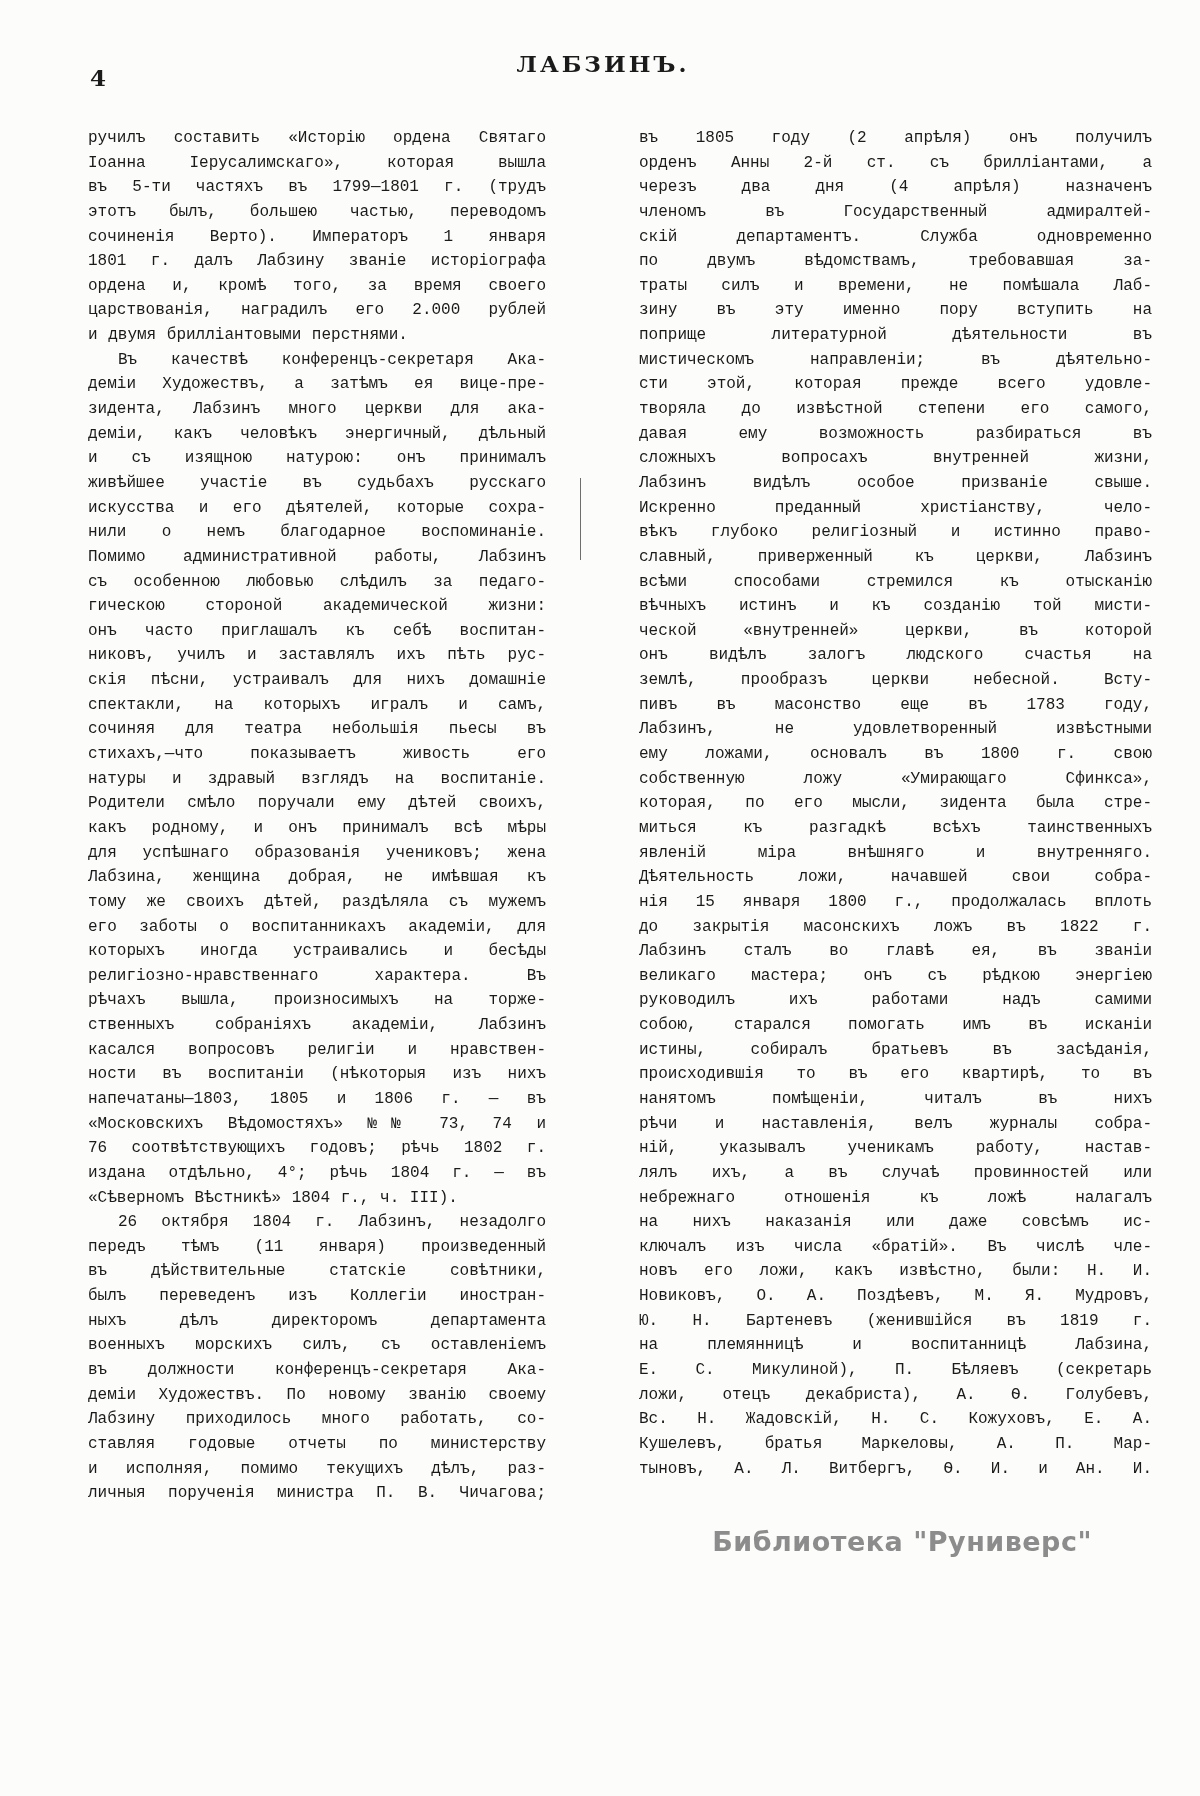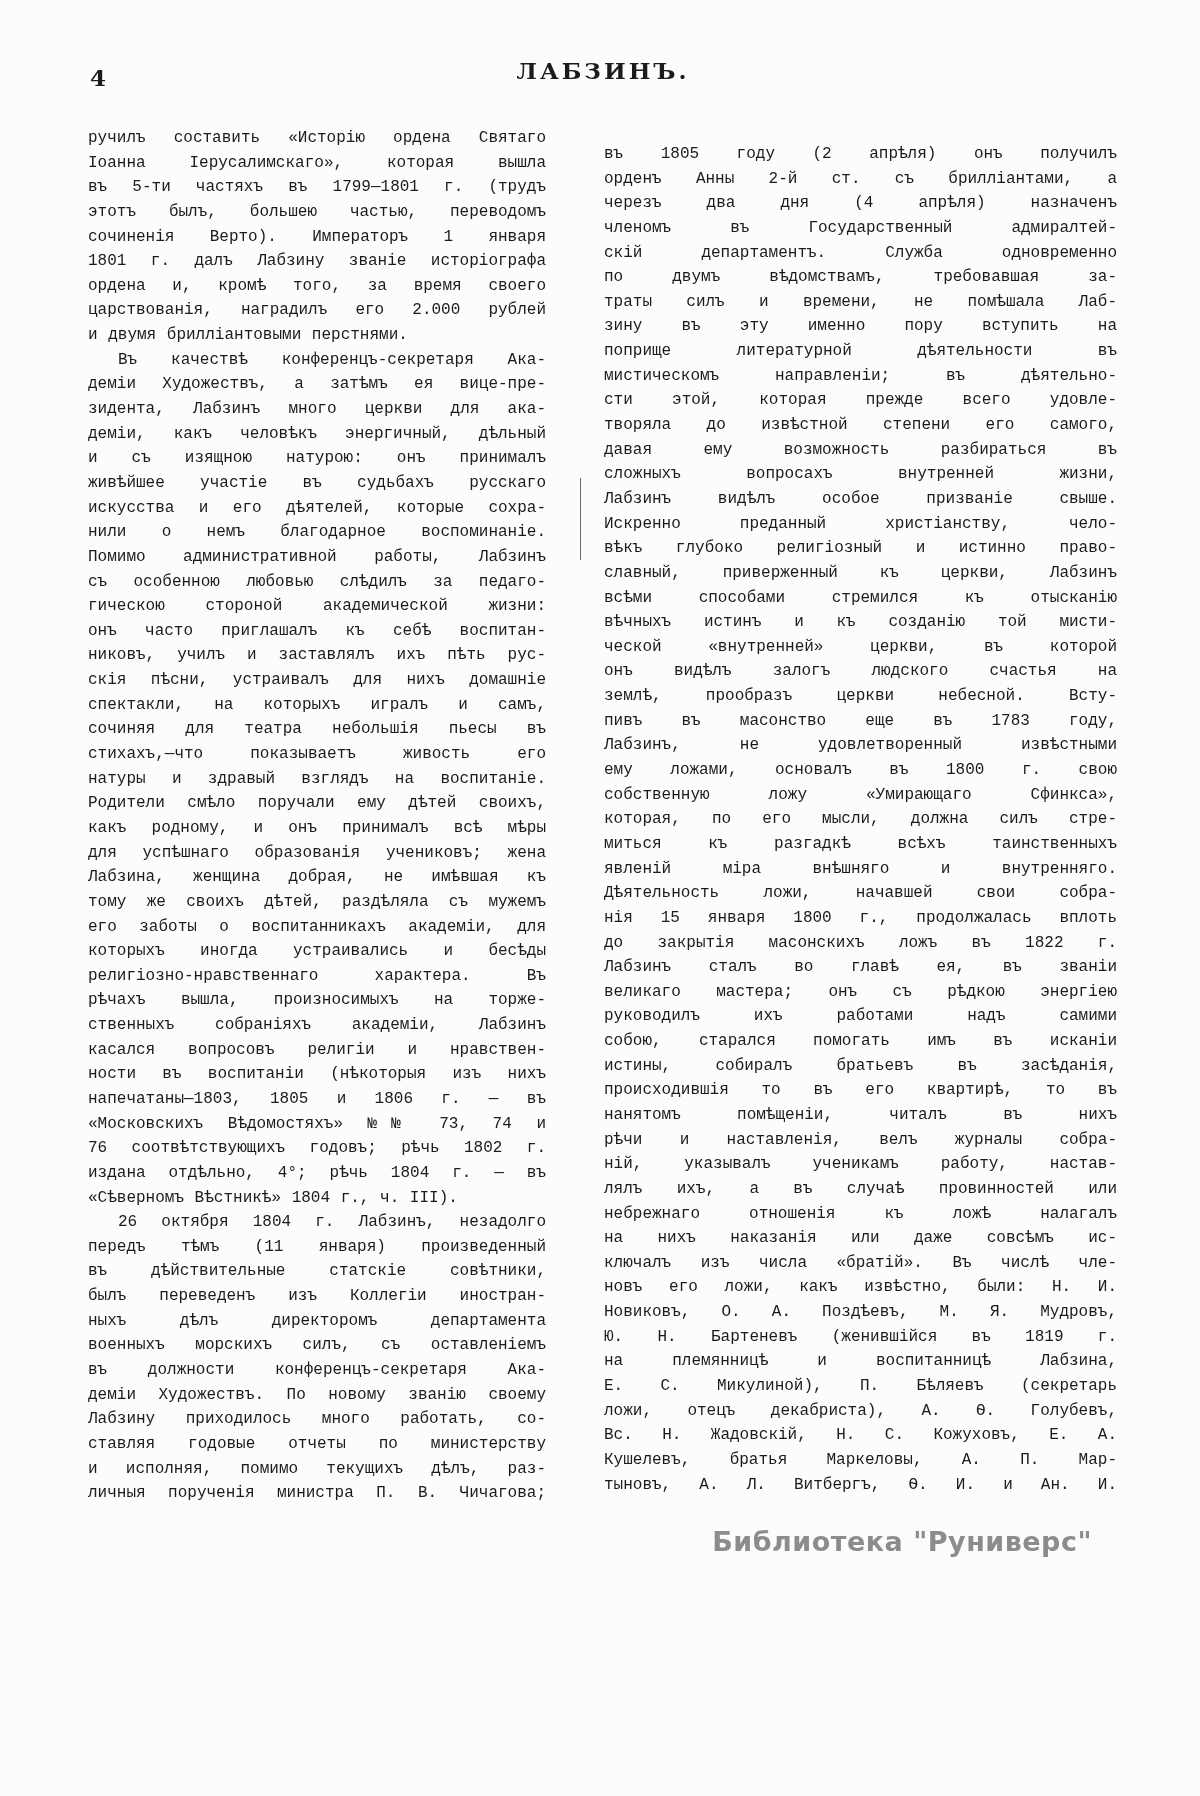--- a/index.html
+++ b/index.html
@@ -20,36 +20,36 @@
   .page-number {
     position: absolute;
     left: 90px;
     top: 64px;
     font-size: 23px;
     font-weight: bold;
   }
   .header-title {
     position: absolute;
     left: 88px;
-    top: 57px;
+    top: 50px;
     width: 1030px;
     text-align: center;
     font-size: 23px;
     font-weight: bold;
     letter-spacing: 3px;
   }
   .column {
     position: absolute;
     top: 126px;
     font-size: 16px;
     line-height: 24.65px;
     font-family: Liberation Mono, monospace;
   }
   .col-left  { left: 88px;  width: 458px; }
-  .col-right { left: 604px; width: 513px; margin-top: 16px; }
+  .col-right { left: 639px; width: 513px; }
   .line {
     height: 24.65px;
     text-align: justify;
     text-align-last: justify;
     word-spacing: 1px;
   }
   .line.indent  { text-indent: 30px; }
   .line.endline { text-align-last: left; }
   .divider-artifact {
     position: absolute;
@@ -160,21 +160,21 @@
       <div class="line">славный, приверженный къ церкви, Лабзинъ</div>
       <div class="line">всѣми способами стремился къ отысканію</div>
       <div class="line">вѣчныхъ истинъ и къ созданію той мисти-</div>
       <div class="line">ческой «внутренней» церкви, въ которой</div>
       <div class="line">онъ видѣлъ залогъ людского счастья на</div>
       <div class="line">землѣ, прообразъ церкви небесной. Всту-</div>
       <div class="line">пивъ въ масонство еще въ 1783 году,</div>
       <div class="line">Лабзинъ, не удовлетворенный извѣстными</div>
       <div class="line">ему ложами, основалъ въ 1800 г. свою</div>
       <div class="line">собственную ложу «Умирающаго Сфинкса»,</div>
-      <div class="line">которая, по его мысли, должна силъ стре-</div>
+      <div class="line">которая, по его мысли, зидента была стре-</div>
       <div class="line">миться къ разгадкѣ всѣхъ таинственныхъ</div>
       <div class="line">явленій міра внѣшняго и внутренняго.</div>
       <div class="line">Дѣятельность ложи, начавшей свои собра-</div>
       <div class="line">нія 15 января 1800 г., продолжалась вплоть</div>
       <div class="line">до закрытія масонскихъ ложъ въ 1822 г.</div>
       <div class="line">Лабзинъ сталъ во главѣ ея, въ званіи</div>
       <div class="line">великаго мастера; онъ съ рѣдкою энергіею</div>
       <div class="line">руководилъ ихъ работами надъ самими</div>
       <div class="line">собою, старался помогать имъ въ исканіи</div>
       <div class="line">истины, собиралъ братьевъ въ засѣданія,</div>

